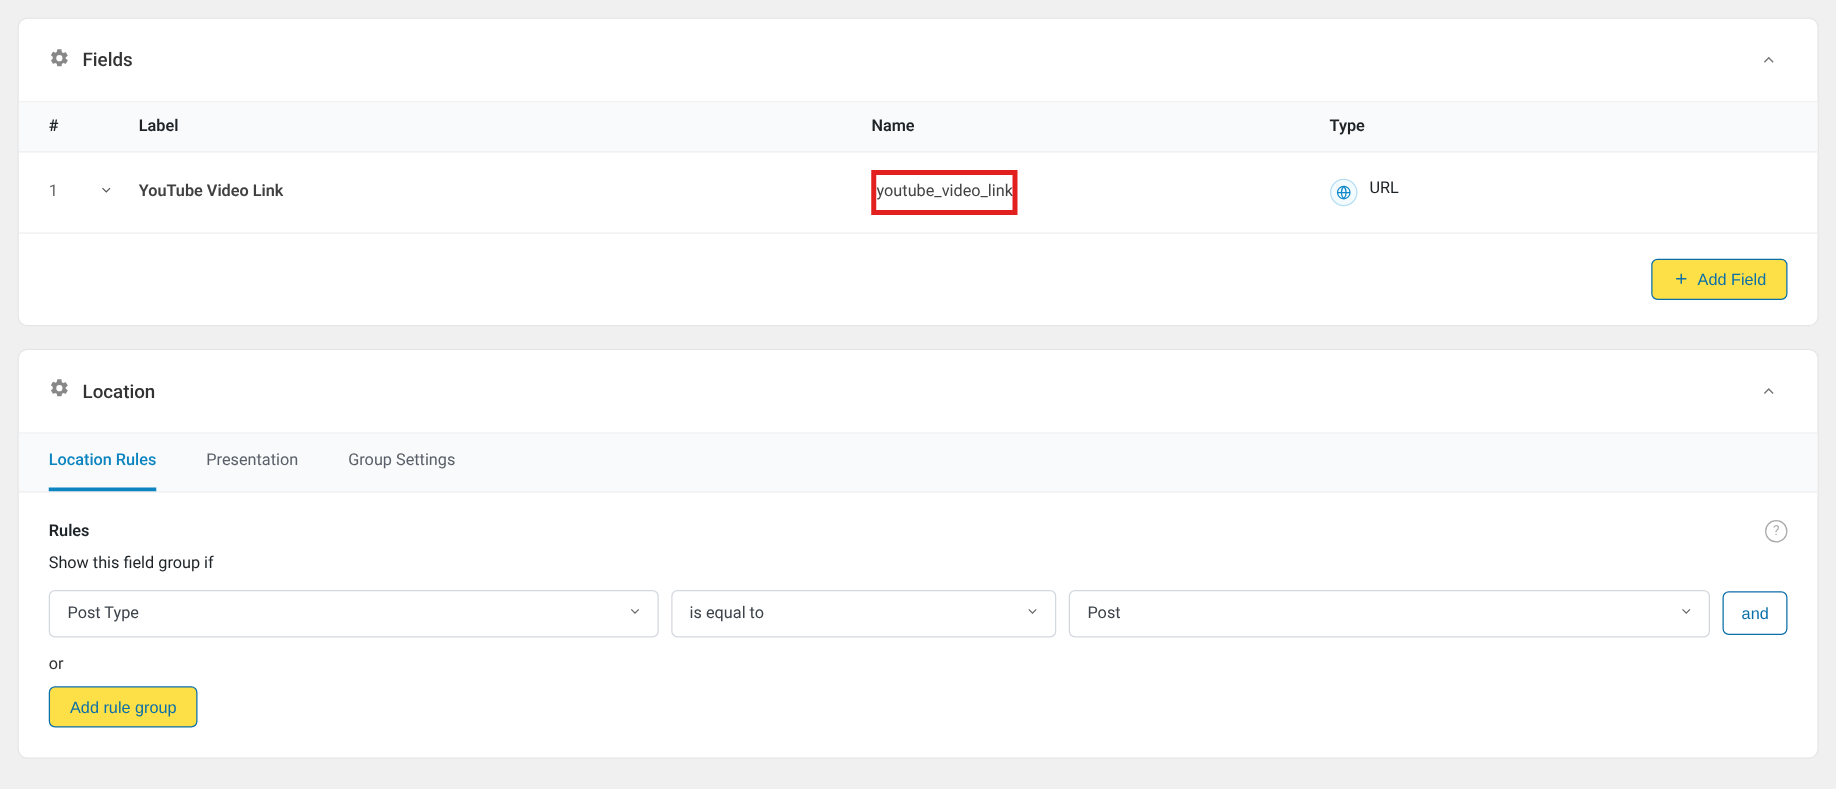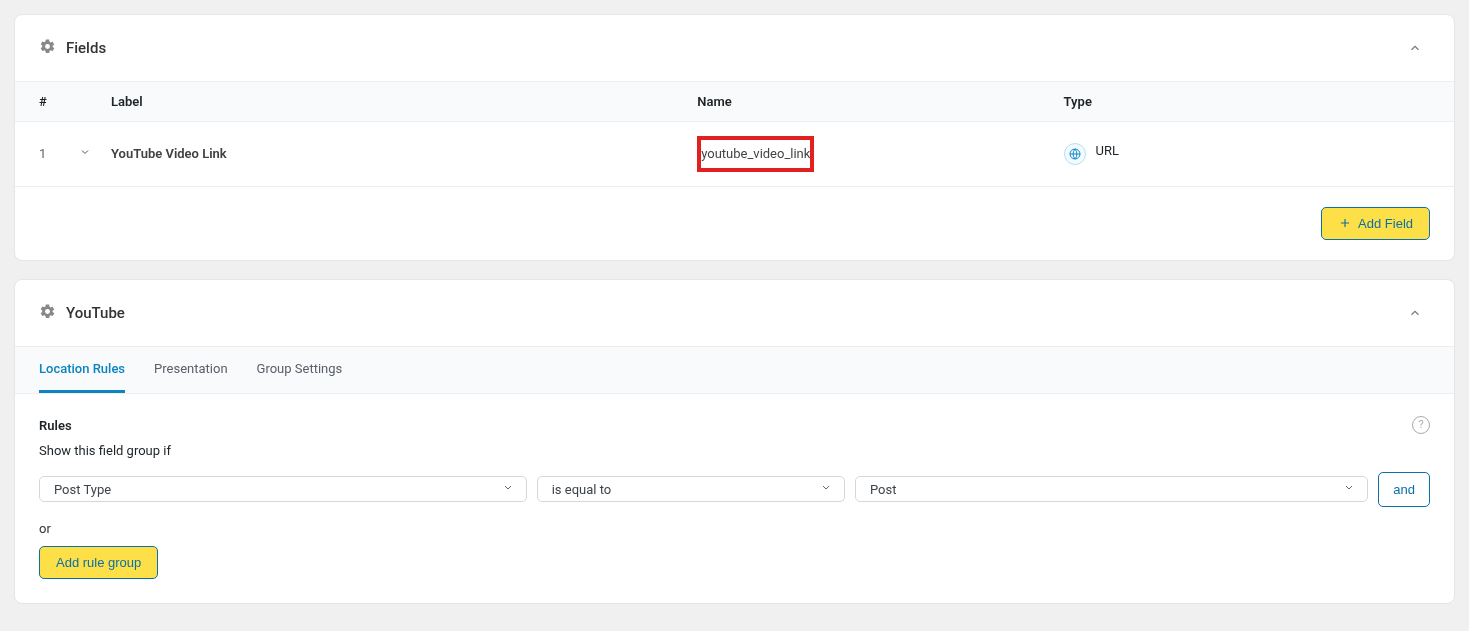--- a/index.html
+++ b/index.html
@@ -101,21 +101,21 @@
     gap: 6px;
   }
   .btn-outline svg { width: 14px; height: 14px; stroke: #0b6fa8; }
 
   
   .tabs {
     display: flex;
     background: #f9fafb;
     border-bottom: 1px solid #eee;
     padding: 0 24px;
-    gap: 29px;
+    gap: 40px;
   }
   .tab {
     padding: 14px 0;
     font-size: 13px;
     color: #5a6069;
     cursor: pointer;
     border-bottom: 3px solid transparent;
   }
   .tab.active {
     color: #0b84c0;
@@ -135,21 +135,21 @@
     cursor: pointer;
   }
   .rules-title { font-weight: 600; margin-bottom: 10px; font-size: 13px; }
   .rules-sub { font-size: 13px; margin-bottom: 14px; }
   .rule-row { display: flex; gap: 10px; align-items: center; margin-bottom: 14px; }
   .select-wrap {
     position: relative;
     border: 1px solid #d3d7de;
     border-radius: 5px;
     background: #fff;
-    height: 26px;
+    height: 38px;
     display: flex; align-items: center;
     padding: 0 36px 0 14px;
     font-size: 13px;
     color: #3c434a;
     cursor: pointer;
   }
   .select-wrap .chev {
     position: absolute; right: 12px; top: 50%; transform: translateY(-50%);
     color: #666;
   }
@@ -230,21 +230,21 @@
   </div>
 </div>
 
 <div class="panel">
   <div class="panel-header">
     <span class="gear-icon">
       <svg viewBox="0 0 24 24">
           <path d="M19.14 12.94a7.07 7.07 0 0 0 .05-.94 7.07 7.07 0 0 0-.05-.94l2.03-1.58a.5.5 0 0 0 .12-.64l-1.92-3.32a.5.5 0 0 0-.6-.22l-2.39.96a7.03 7.03 0 0 0-1.62-.94l-.36-2.54A.5.5 0 0 0 14 2h-4a.5.5 0 0 0-.5.42l-.36 2.54c-.58.24-1.12.56-1.62.94l-2.39-.96a.5.5 0 0 0-.6.22L2.61 8.48a.5.5 0 0 0 .12.64l2.03 1.58c-.3.31-.5.63-.5.94s.2.63.5.94L2.73 14.16a.5.5 0 0 0-.12.64l1.92 3.32c.13.22.39.31.6.22l2.39-.96c.5.38 1.04.7 1.62.94l.36 2.54c.4.24.25.42.5.42h4c.25 0 .46-.18.5-.42l.36-2.54c.58-.24 1.12-.56 1.62-.94l2.39.96c.21.09.47 0 .6-.22l1.92-3.32a.5.5 0 0 0-.12-.64l-2.03-1.58ZM12 15.5A3.5 3.5 0 1 1 15.5 12 3.5 3.5 0 0 1 12 15.5Z"></path>
         </svg>
     </span>
-    <span class="panel-title">YouTube</span>
+    <span class="panel-title">Location</span>
     <span class="spacer"></span>
     <button class="chevron-btn">
       <svg width="14" height="14" viewBox="0 0 24 24" fill="none" stroke="currentColor" stroke-width="2">
           <polyline points="18 15 12 9 6 15"></polyline>
         </svg>
     </button>
   </div>
 
   <div class="tabs">
     <div class="tab active">Location Rules</div>

